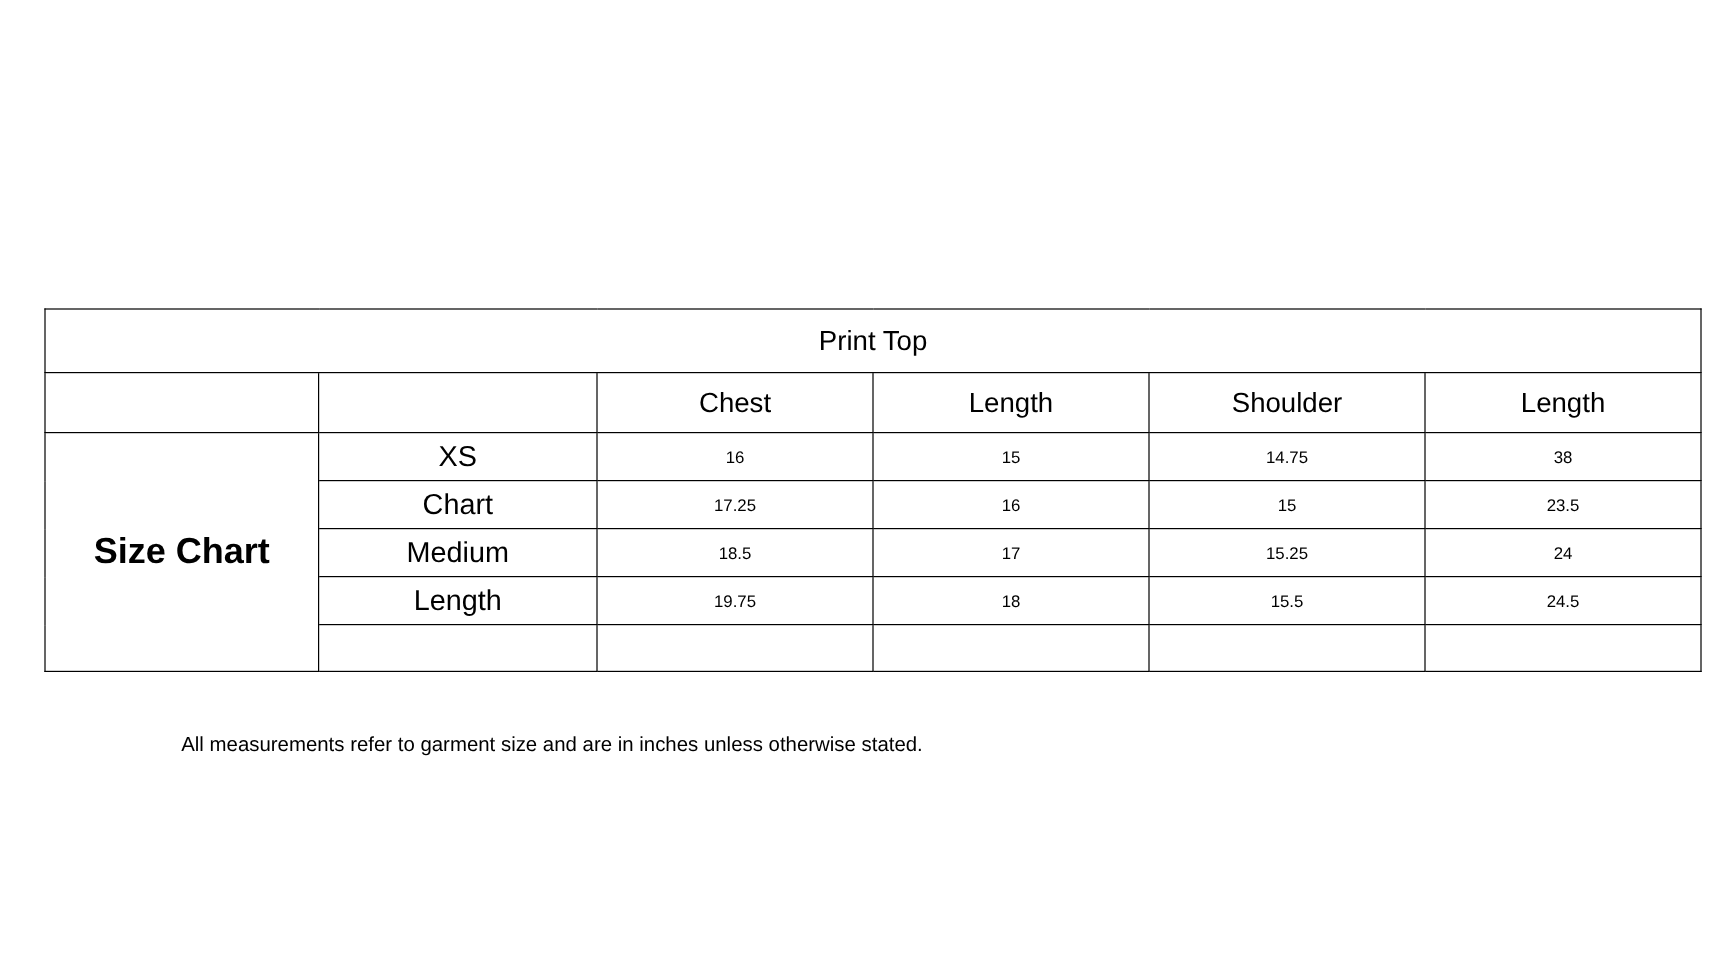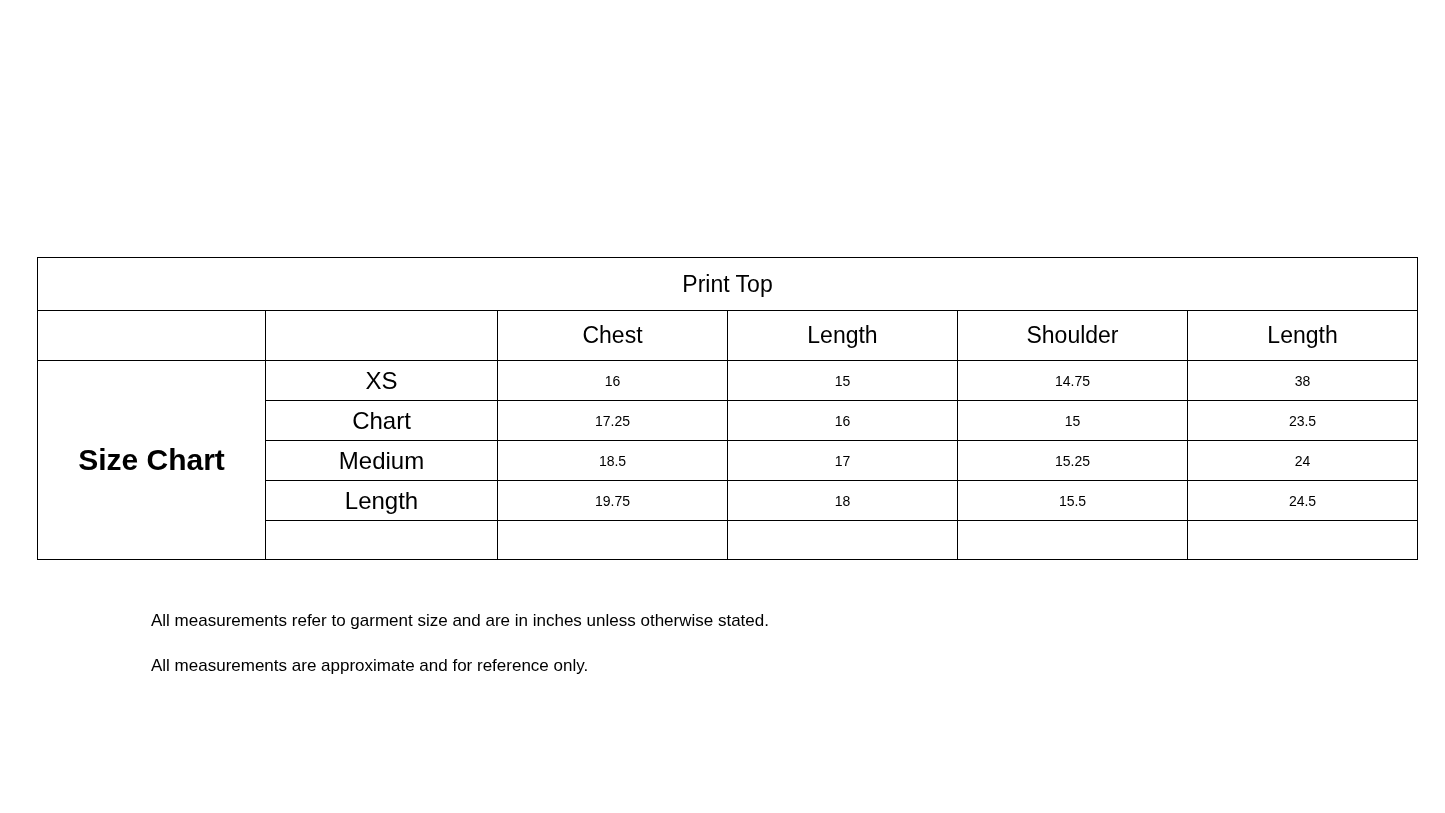--- a/index.html
+++ b/index.html
@@ -160,16 +160,15 @@
         <td></td>
         <td></td>
         <td></td>
         <td></td>
       </tr>
     </tbody>
   </table>
 
   <div class="notes">
     <div class="note-line">All measurements refer to garment size and are in inches unless otherwise stated.</div>
-    <div class="note-line">All measurements are approximate and for reference only.</div>
   </div>
 
 </div>
 
 </body></html>

